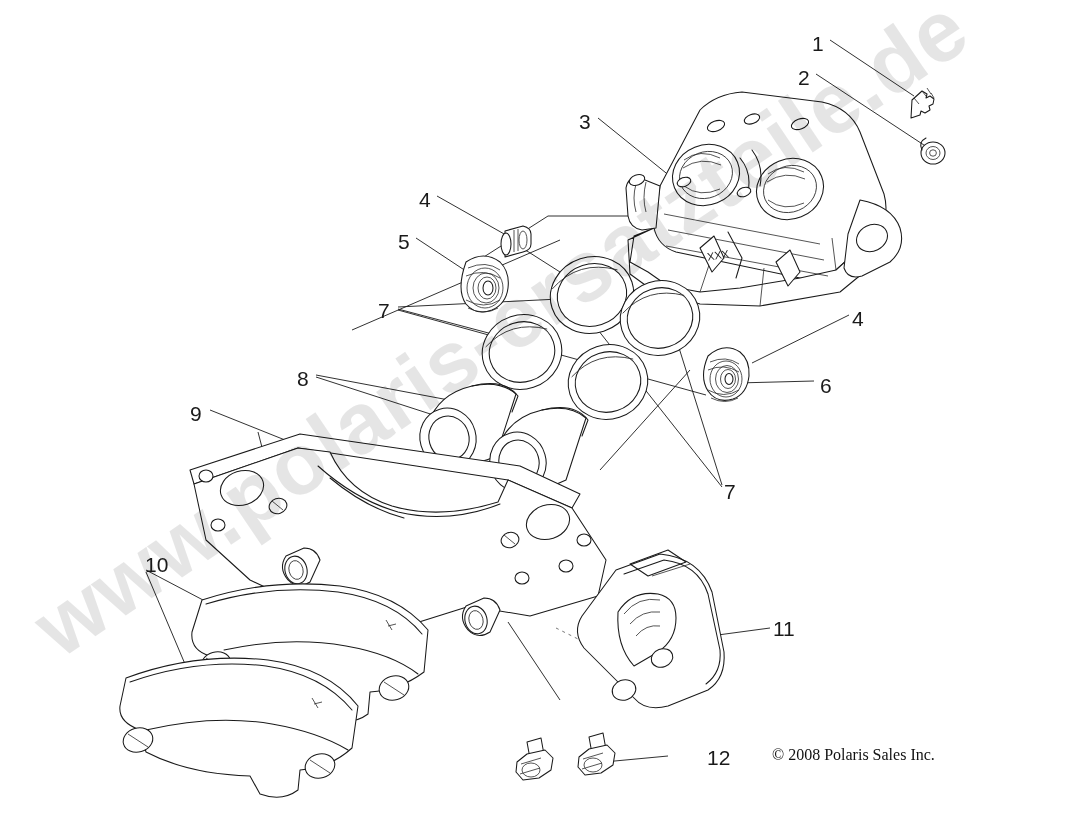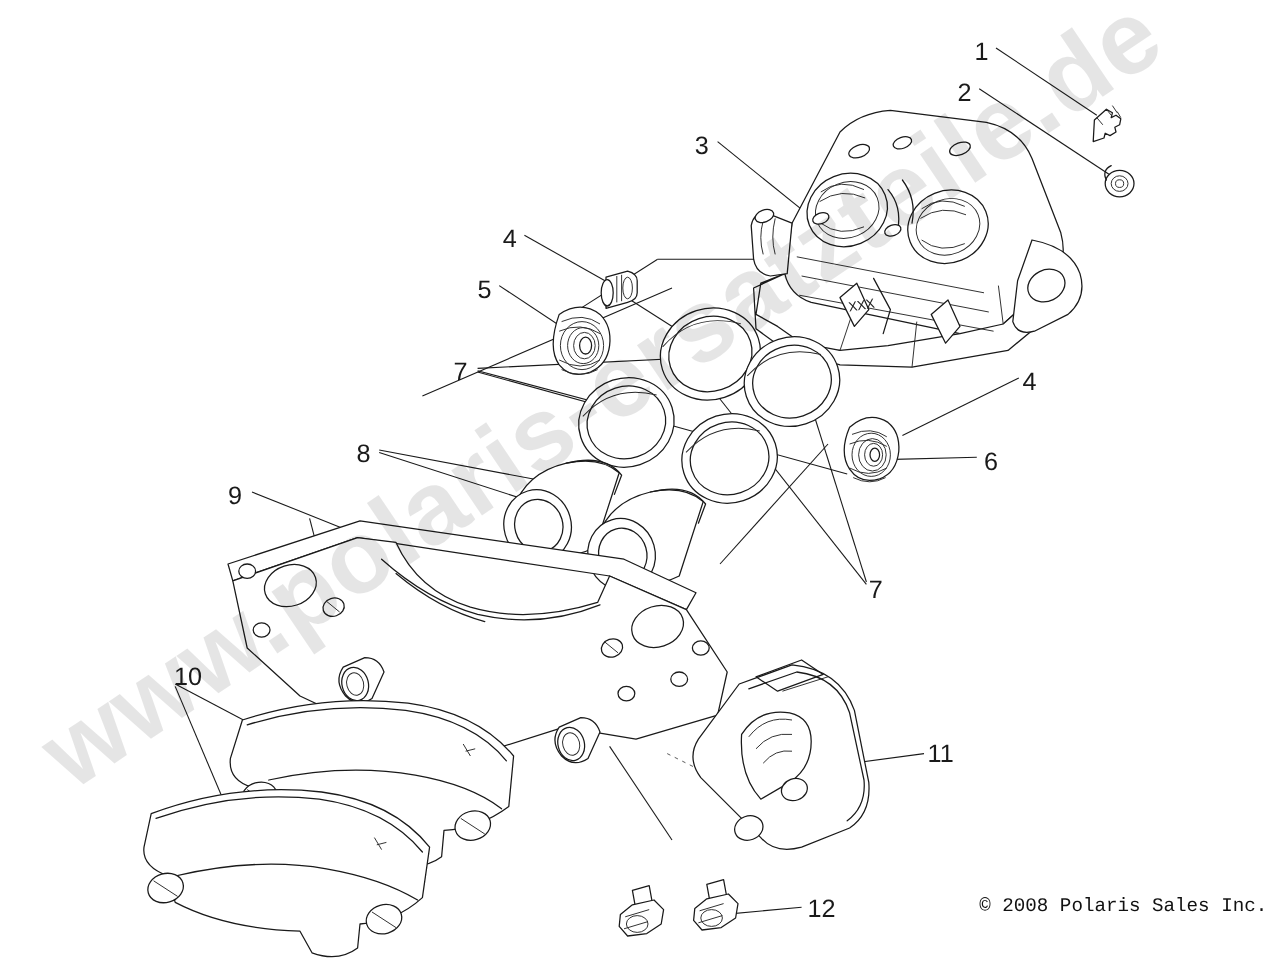--- a/index.html
+++ b/index.html
@@ -30,25 +30,24 @@
     font-size: 21px;
     color: #1a1a1a;
     line-height: 1;
     white-space: nowrap;
     user-select: none;
   }
   #copyright {
     position: absolute;
     left: 772px;
     top: 746px;
-    font-family: Liberation Mono, monospace;
+    font-family: Liberation Serif, serif;
     font-size: 16px;
     color: #111111;
     white-space: nowrap;
-    margin-left: 44px;
   }
   #watermark {
     position: absolute;
     left: 0px;
     top: 0px;
     width: 1072px;
     height: 817px;
     pointer-events: none;
   }
   #watermark text {
@@ -331,19 +330,19 @@
   <div class="callout" style="left:419px; top:189px;">4</div>
   <div class="callout" style="left:398px; top:231px;">5</div>
   <div class="callout" style="left:852px; top:308px;">4</div>
   <div class="callout" style="left:820px; top:375px;">6</div>
   <div class="callout" style="left:378px; top:300px;">7</div>
   <div class="callout" style="left:297px; top:368px;">8</div>
   <div class="callout" style="left:190px; top:403px;">9</div>
   <div class="callout" style="left:145px; top:554px;">10</div>
   <div class="callout" style="left:724px; top:481px;">7</div>
   <div class="callout" style="left:773px; top:618px;">11</div>
-  <div class="callout" style="left:673px; top:747px;">12</div>
+  <div class="callout" style="left:707px; top:747px;">12</div>
 
   <div class="xxx-mark">XXX</div>
 
   <div id="copyright">© 2008 Polaris Sales Inc.</div>
 
 </div>
 
 </body></html>

